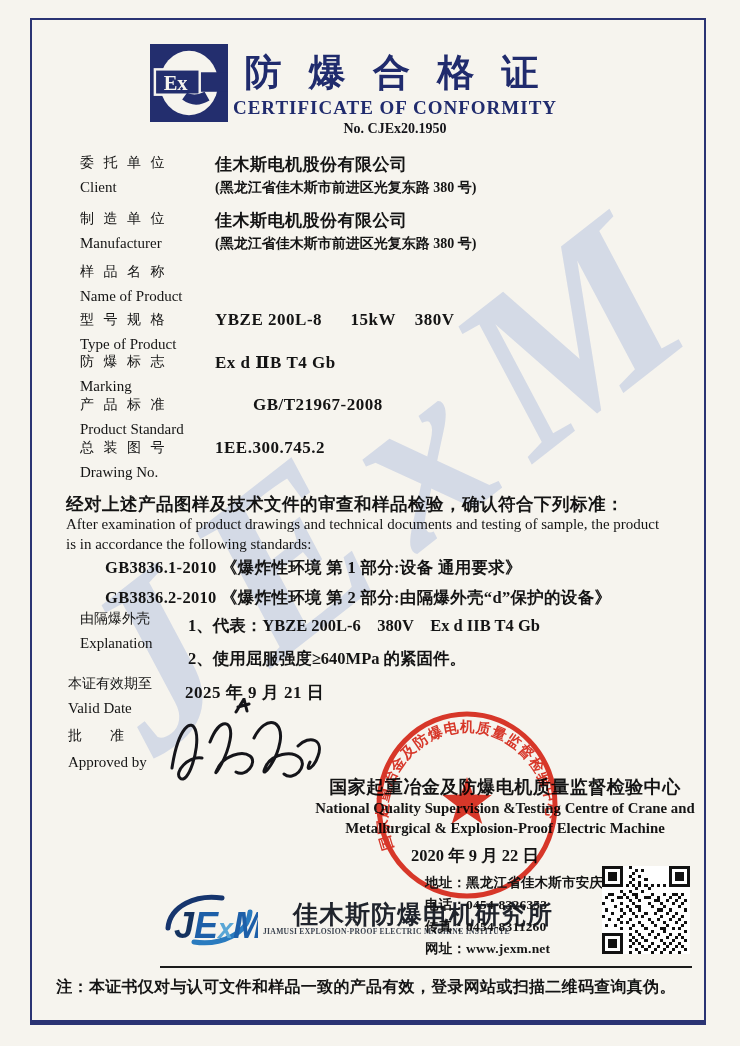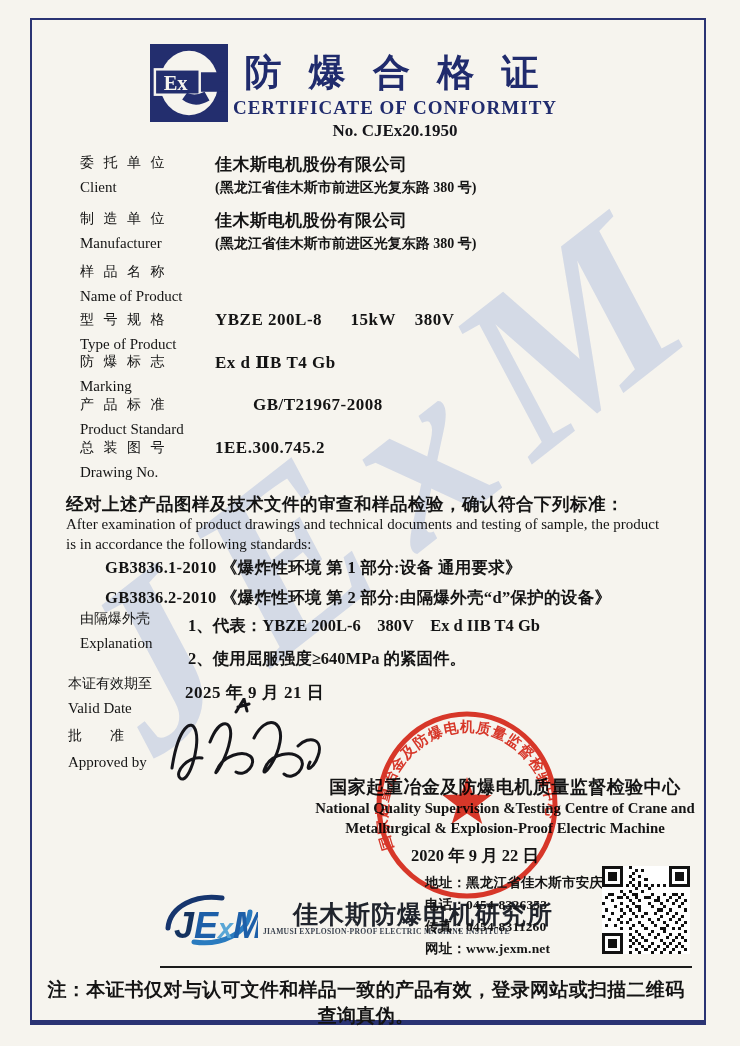--- a/index.html
+++ b/index.html
@@ -4,34 +4,34 @@
 <style>
   html,body{margin:0;padding:0;background:#e8e6e0;}
   .page{position:relative;width:740px;height:1046px;background:#f6f4ee;overflow:hidden;
         font-family:"Liberation Serif","DejaVu Serif",serif;color:#141414;}
   .frame{position:absolute;left:30px;top:18px;width:672px;height:1000px;
          border:2px solid #2a3373;border-bottom-width:5px;}
   .abs{position:absolute;}
   .title-cn{font-size:37px;font-weight:bold;letter-spacing:9px;color:#202b6d;
             font-family:"Liberation Serif","DejaVu Serif",serif;}
   .subtitle{font-size:19px;font-weight:bold;letter-spacing:1px;color:#202b6d;}
-  .certno{font-size:17px;font-weight:bold;color:#15151a;}
+  .certno{font-size:14px;font-weight:bold;color:#15151a;}
   .lbl-cn{font-size:14px;font-weight:normal;letter-spacing:3px;line-height:1.1;}
   .lbl-en{font-size:15px;line-height:1.25;}
   .val-main{font-size:17px;font-weight:bold;letter-spacing:.5px;}
   .val-sub{font-size:14px;font-weight:bold;}
   .stmt-cn{font-size:17.5px;font-weight:bold;letter-spacing:.5px;}
   .stmt-en{font-size:15px;line-height:1.32;}
   .std-line{font-size:16.5px;font-weight:bold;letter-spacing:.3px;}
   .exp-item{font-size:16.5px;font-weight:bold;}
   .auth-cn{font-size:18px;font-weight:bold;letter-spacing:.5px;}
   .auth-en{font-size:14.8px;font-weight:bold;line-height:1.35;}
   .auth-date{font-size:16.5px;font-weight:bold;}
   .contact{font-size:13.5px;font-weight:bold;line-height:22px;letter-spacing:.2px;}
-  .note{font-size:19px;font-weight:bold;letter-spacing:.3px;}
+  .note{font-size:16px;font-weight:bold;letter-spacing:.3px;}
   .watermark{position:absolute;left:-40px;top:340px;width:860px;text-align:center;
              font-size:235px;font-weight:bold;font-style:italic;letter-spacing:30px;
              color:rgba(165,180,220,.42);transform:rotate(-38deg);transform-origin:50% 50%;
              pointer-events:none;user-select:none;}
   .sep-line{position:absolute;left:160px;top:966px;width:532px;height:2px;background:#1b1b1b;}
   .seal{mix-blend-mode:multiply;opacity:.93;}
   .inst-cn{font-size:25px;font-weight:bold;letter-spacing:1px;color:#20242c;margin-left:31px;}
   .inst-en{font-size:7.6px;font-weight:bold;color:#3c4450;letter-spacing:.3px;}
 </style>
 </head>

